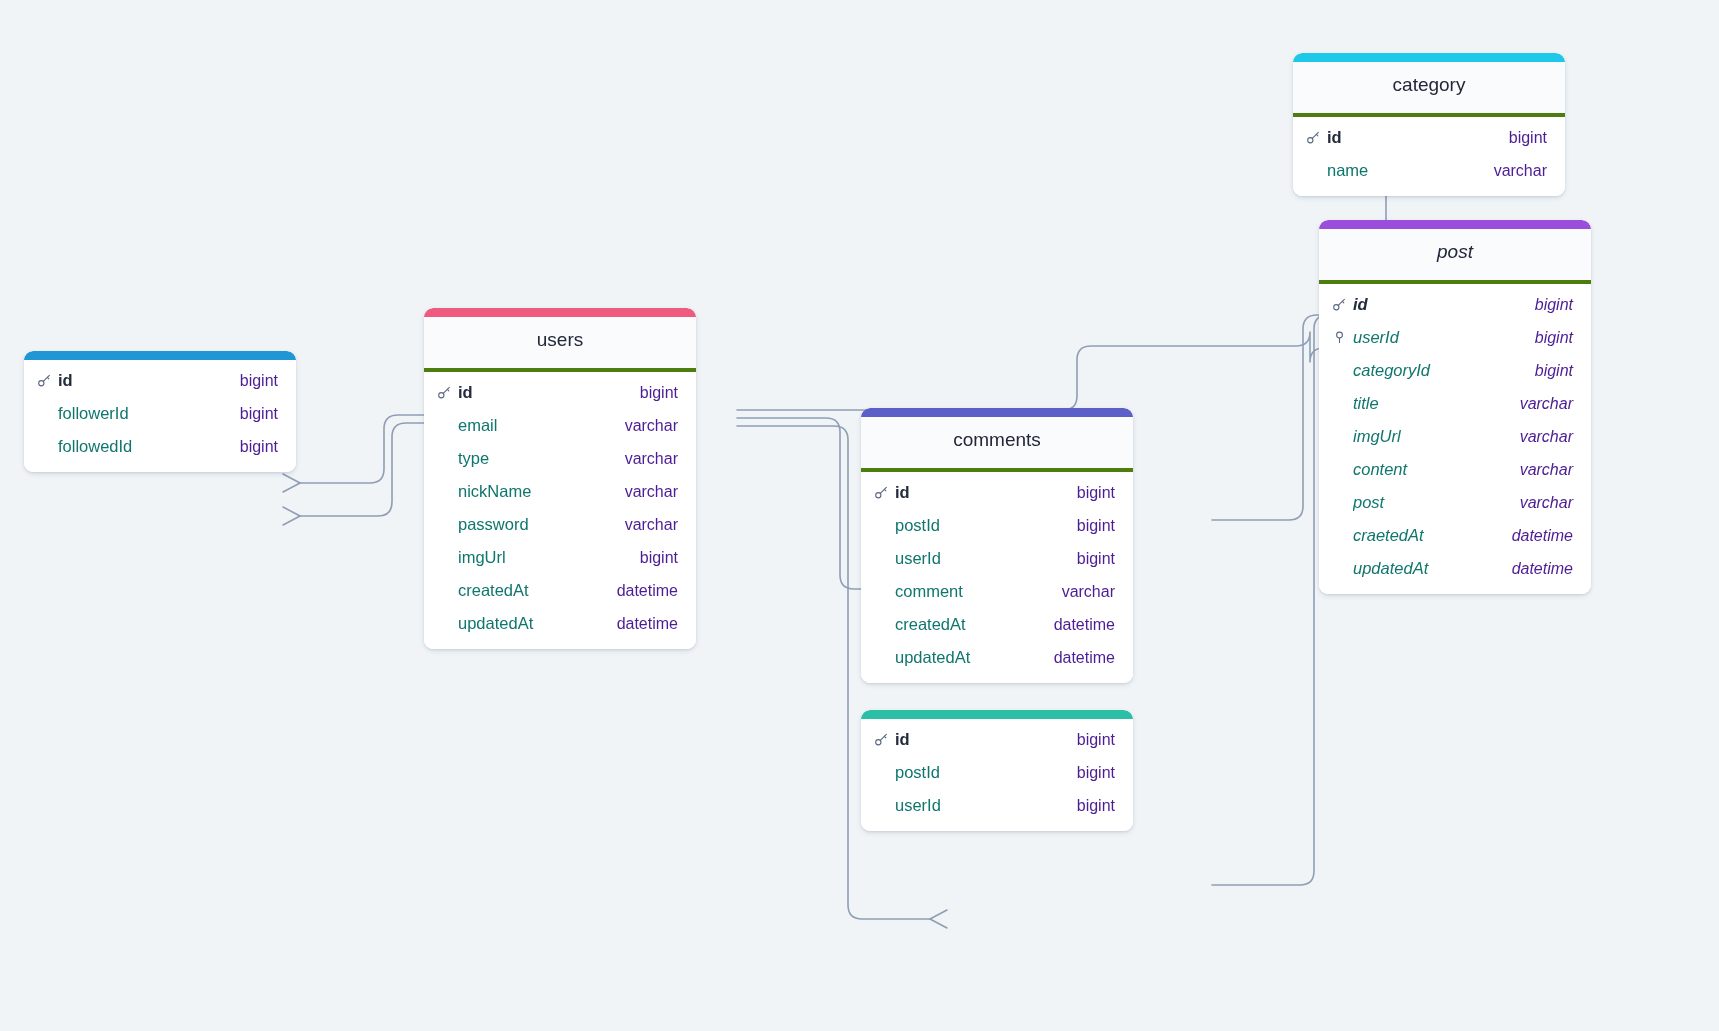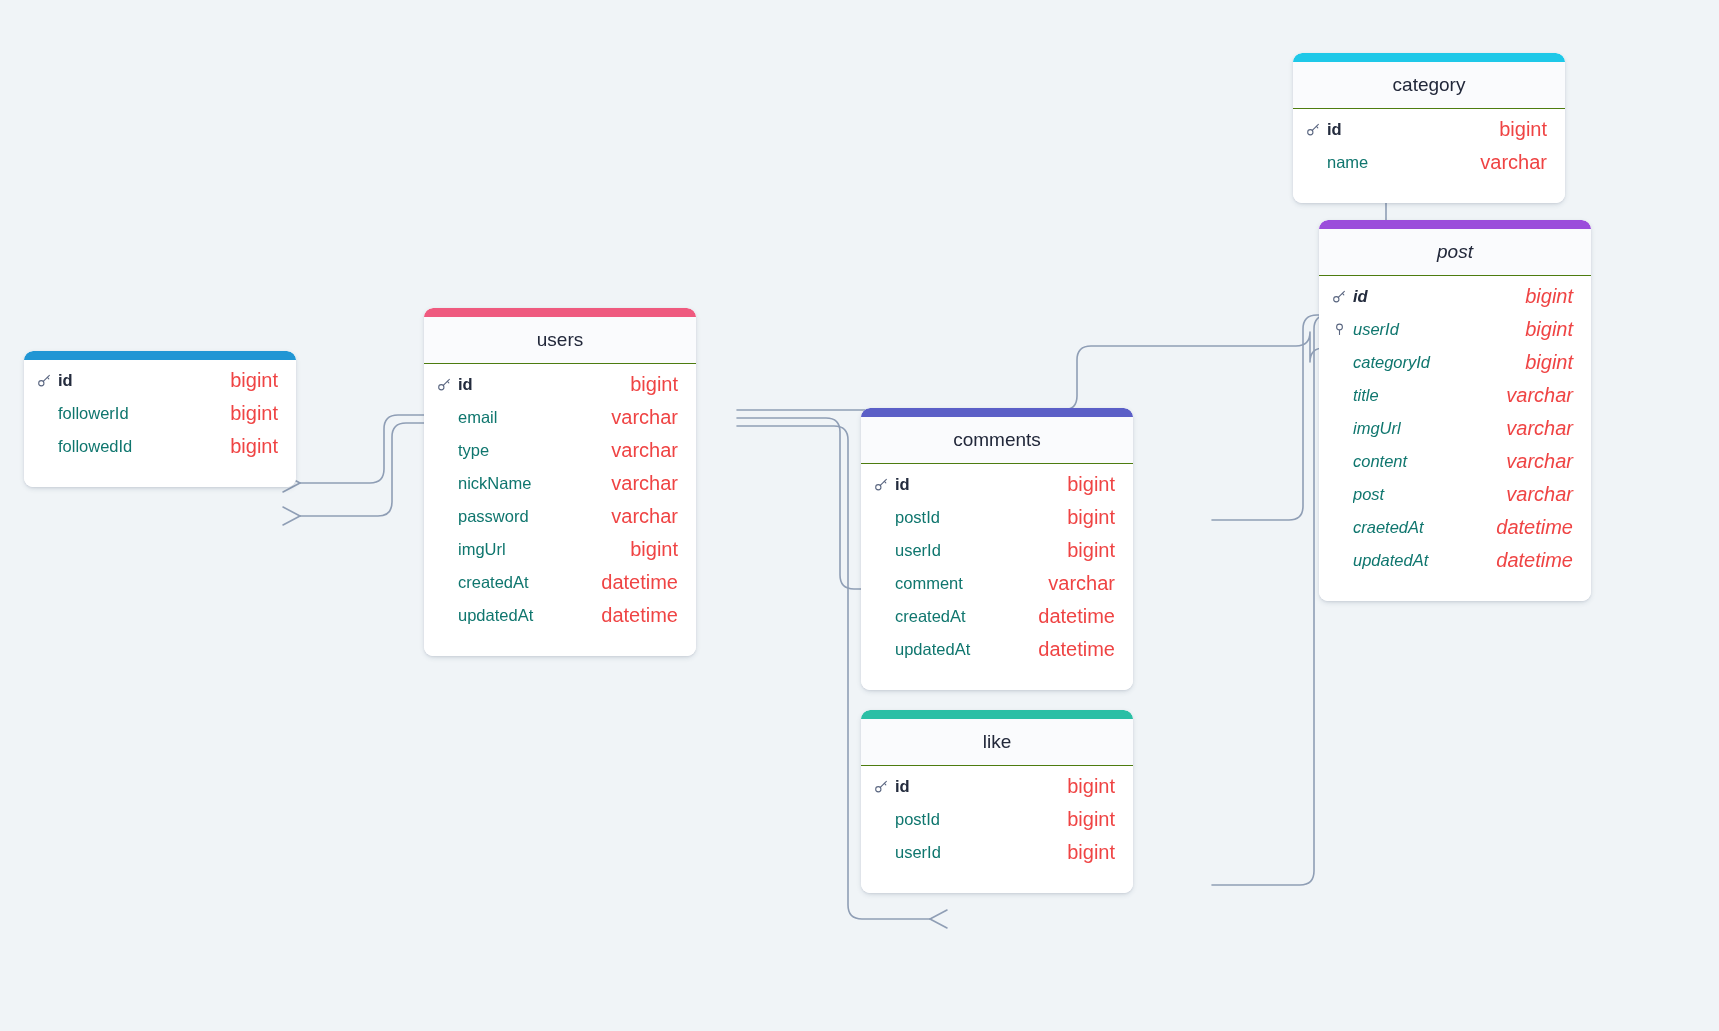--- a/index.html
+++ b/index.html
@@ -36,30 +36,30 @@
     z-index: 4;
     overflow: hidden;
   }
   .accent-bar {
     height: 9px;
     width: 100%;
     border-top-left-radius: 9px;
     border-top-right-radius: 9px;
   }
   .card-title {
-    height: 47px;
+    height: 55px;
     line-height: 46px;
     text-align: center;
     font-size: 19px;
     color: #22283a;
     background: #fafbfd;
-    border-bottom: 1px solid #4d7c0f;
+    border-bottom: 4px solid #4d7c0f;
     font-weight: 400;
   }
-  .rows { padding: 4px 0 24px 0; background: #ffffff; }
+  .rows { padding: 4px 0 9px 0; background: #ffffff; }
   .row {
     height: 33px;
     display: flex;
     align-items: center;
     padding: 0 18px 0 13px;
     font-size: 16.5px;
   }
   .row .keyslot {
     width: 21px;
     min-width: 21px;
@@ -68,22 +68,22 @@
     justify-content: flex-start;
   }
   .row .fname {
     flex: 1;
     color: #0f766e;
     white-space: nowrap;
     overflow: hidden;
   }
   .row.pk .fname { color: #232b3d; font-weight: 700; }
   .row .ftype {
-    color: #ef4444;
-    font-size: 20px;
+    color: #4c1d95;
+    font-size: 16px;
     white-space: nowrap;
   }
   .key-icon, .fk-icon { display: block; }
 </style>
 </head>
 <body style="background: rgb(240, 244, 247);">
 
 <div id="canvas">
 
   <svg id="edges" viewBox="0 0 1719 1031" width="1719" height="1031" xmlns="http://www.w3.org/2000/svg">
@@ -255,21 +255,20 @@
   </div>
           <div class="row">
     <span class="keyslot"></span>
     <span class="fname">updatedAt</span>
     <span class="ftype">datetime</span>
   </div>
         </div>
   </div>
       <div class="table-card" style="left: 861px; top: 710px;">
     <div class="accent-bar" style="background: rgb(43, 191, 165);"></div>
-    <div class="card-title">like</div>
     <div class="rows">
           <div class="row pk">
     <span class="keyslot">
               <svg width="15" height="15" viewBox="0 0 16 16" class="key-icon">
                 <g fill="none" stroke="#5a6680" stroke-width="1.15" stroke-linecap="round" stroke-linejoin="round">
                   <circle cx="4.6" cy="10.9" r="2.8"></circle>
                   <path d="M6.7 9.0 L13.2 2.6"></path>
                   <path d="M11.1 4.7 L12.6 6.2"></path>
                 </g>
               </svg>

